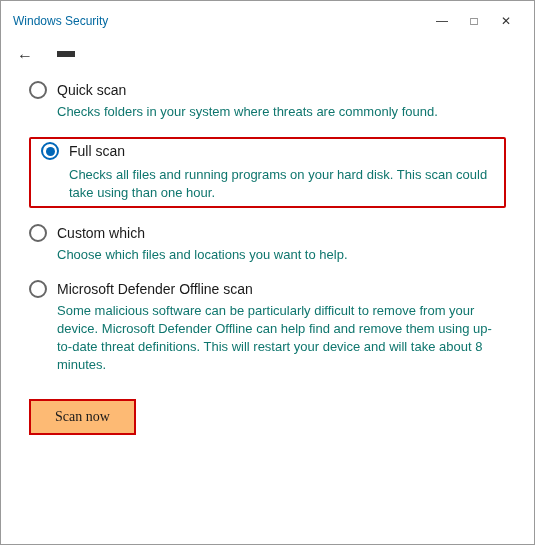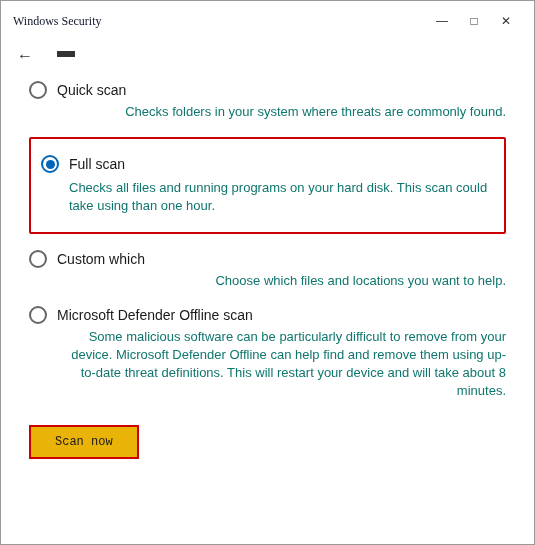--- a/index.html
+++ b/index.html
@@ -32,22 +32,21 @@
       align-items: center;
       justify-content: space-between;
       padding: 8px 12px 6px 12px;
       background: #ffffff;
       border-bottom: none;
       flex-shrink: 0;
     }
 
     .title-text {
       font-size: 12px;
-      color: #0f172a;
-      font-family: Liberation Serif, serif;
+      color: #0369a1;
     }
 
     .title-controls {
       display: flex;
       gap: 0;
     }
 
     .title-btn {
       width: 32px;
       height: 24px;
@@ -85,21 +84,20 @@
     }
 
     .content {
       flex: 1;
       padding: 8px 28px 16px 28px;
       overflow-y: auto;
     }
 
     .scan-option {
       margin-bottom: 16px;
-      text-align: right;
     }
 
     .scan-option-header {
       display: flex;
       align-items: center;
       gap: 10px;
       margin-bottom: 4px;
     }
 
     .radio-outer {
@@ -134,41 +132,41 @@
     .scan-description {
       font-size: 13px;
       color: #0f766e;
       line-height: 1.4;
       margin-left: 28px;
     }
 
     .full-scan-box {
       border: 2px solid #cc0000;
       border-radius: 2px;
-      padding: 16px 10px;
+      padding: 3px 10px;
       margin-bottom: 16px;
     }
 
     .full-scan-header {
       display: flex;
       align-items: center;
       gap: 10px;
       margin-bottom: 6px;
     }
 
     .scan-now-btn {
       margin-top: 8px;
       margin-left: 0;
       padding: 8px 24px;
-      background: #eab308;
+      background: #fdba74;
       border: 2px solid #cc0000;
-      font-size: 12px;
+      font-size: 14px;
       color: #1a1a1a;
       cursor: pointer;
-      font-family: Liberation Mono, monospace;
+      font-family: Liberation Serif, serif;
     }
   </style>
 </head>
 <body>
 
 <div class="window">
 
   <div class="title-bar">
     <span class="title-text">Windows Security</span>
     <div class="title-controls">

